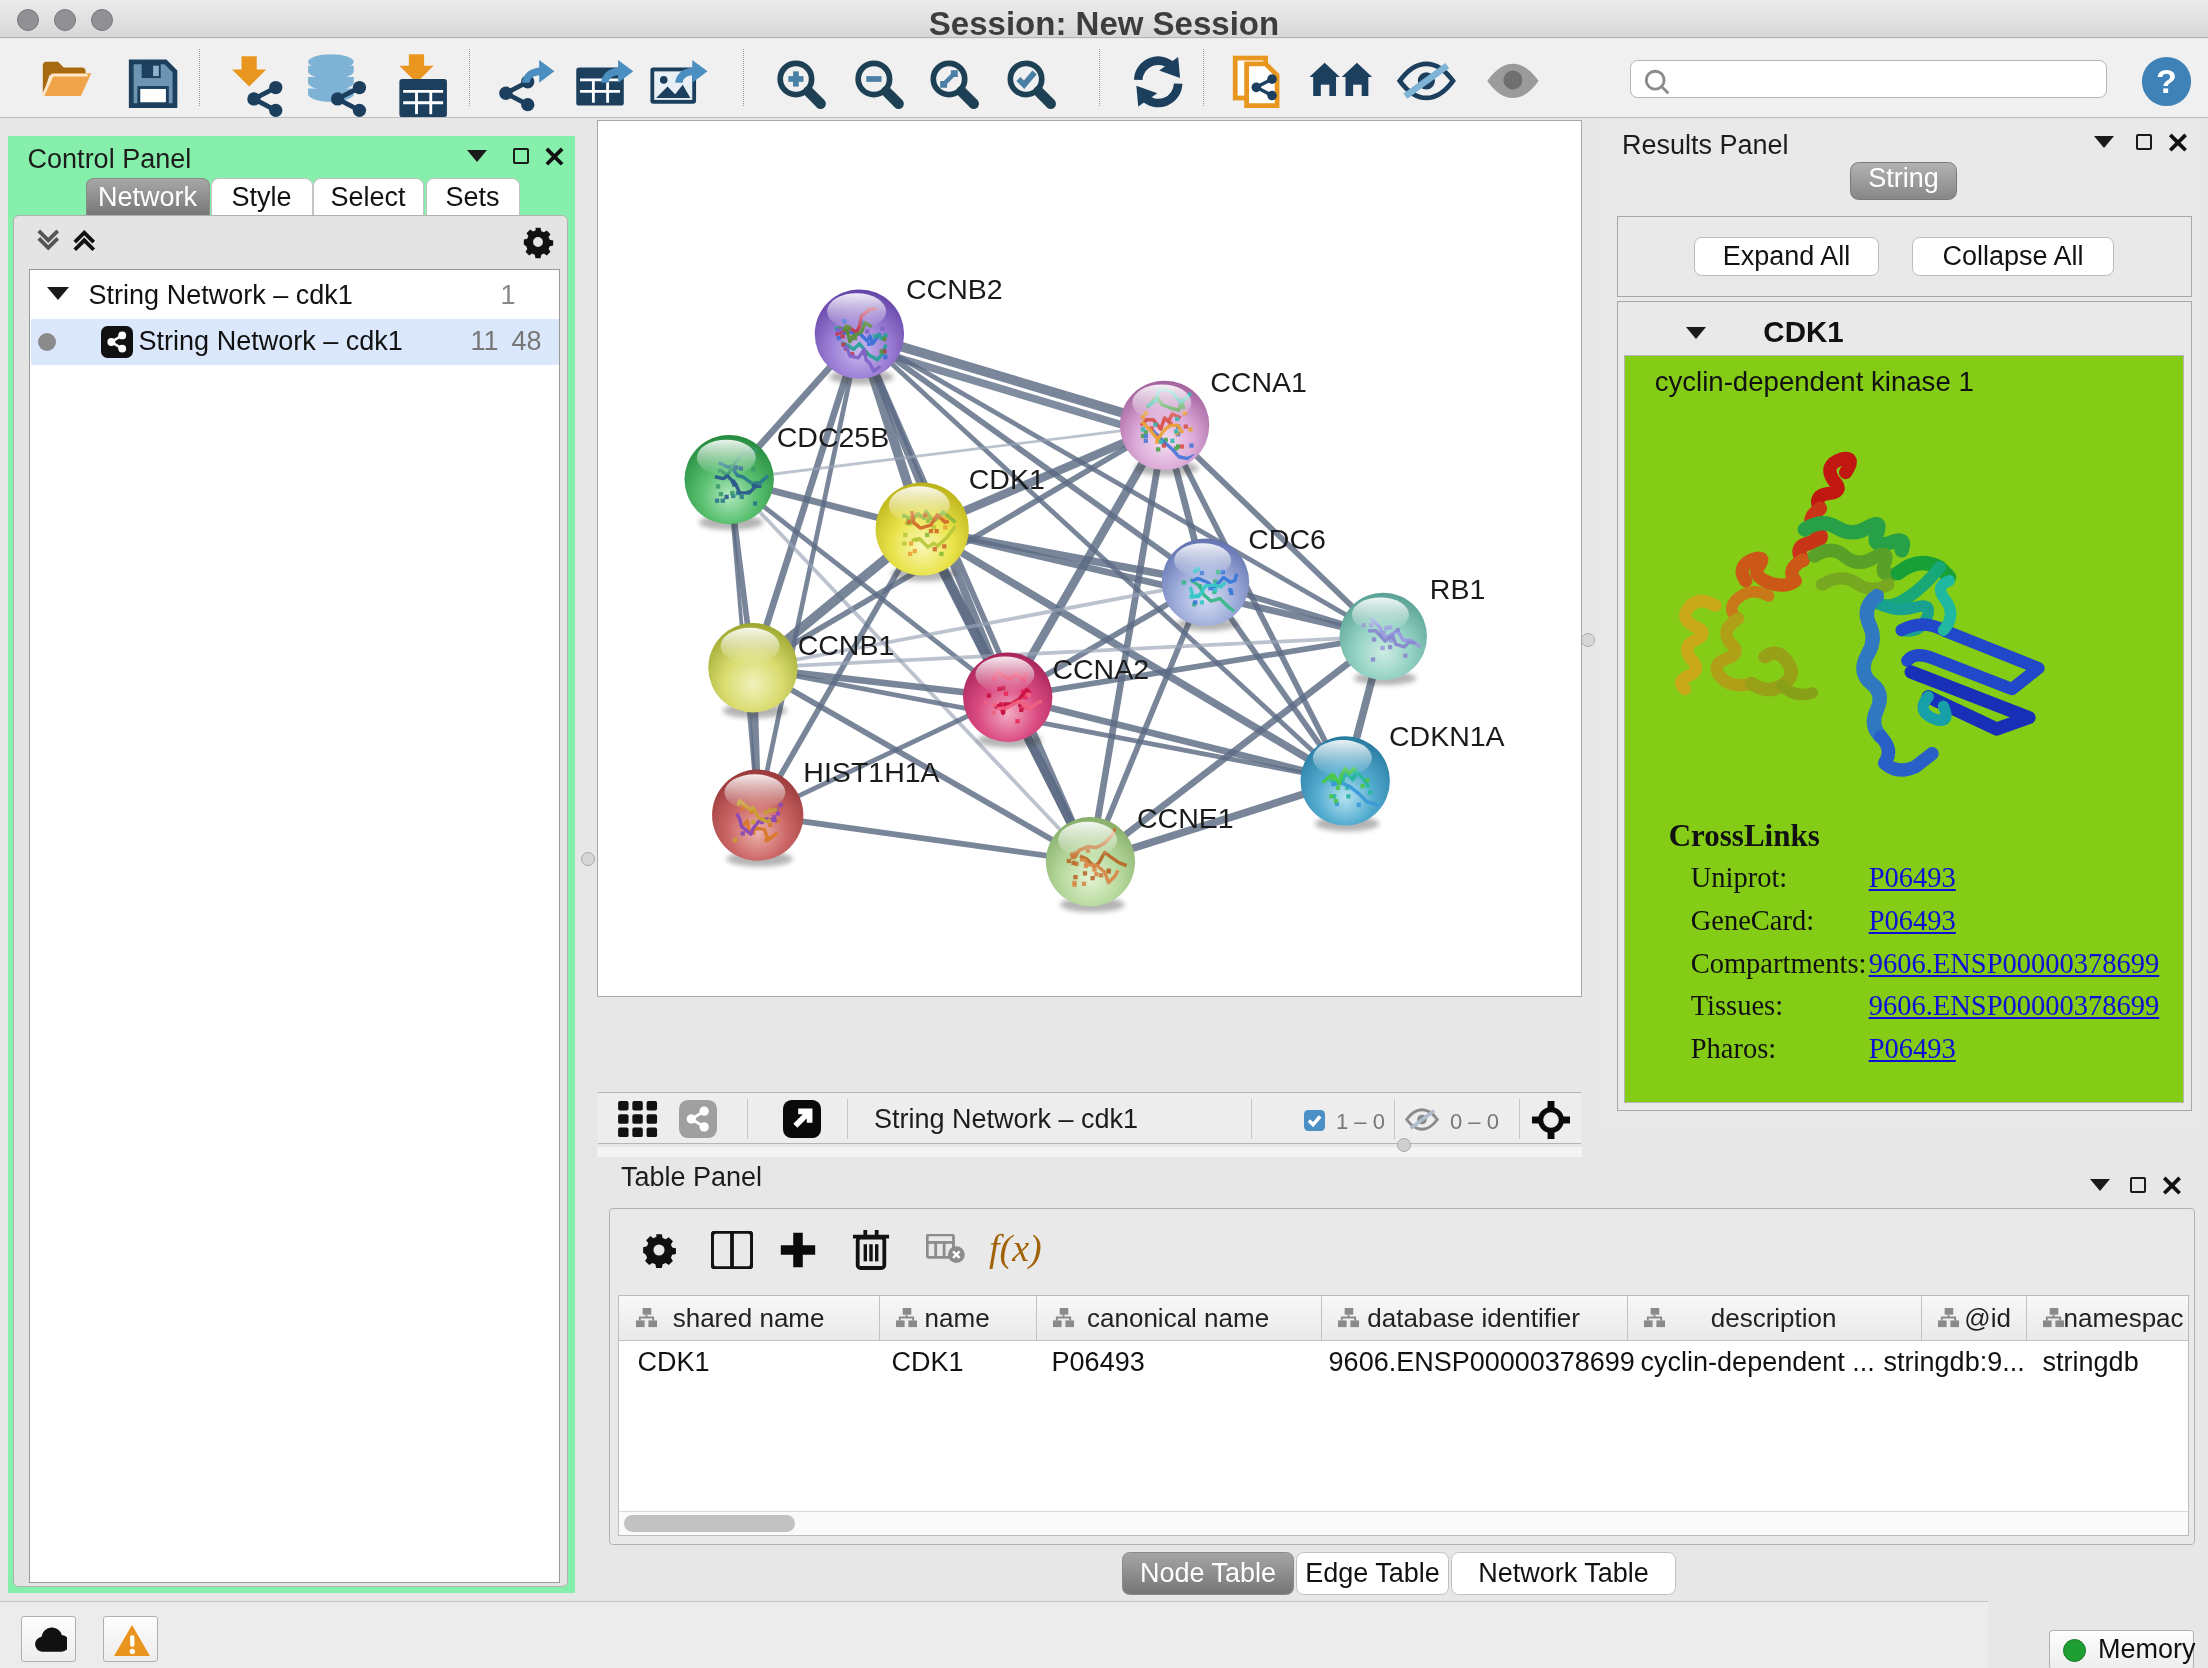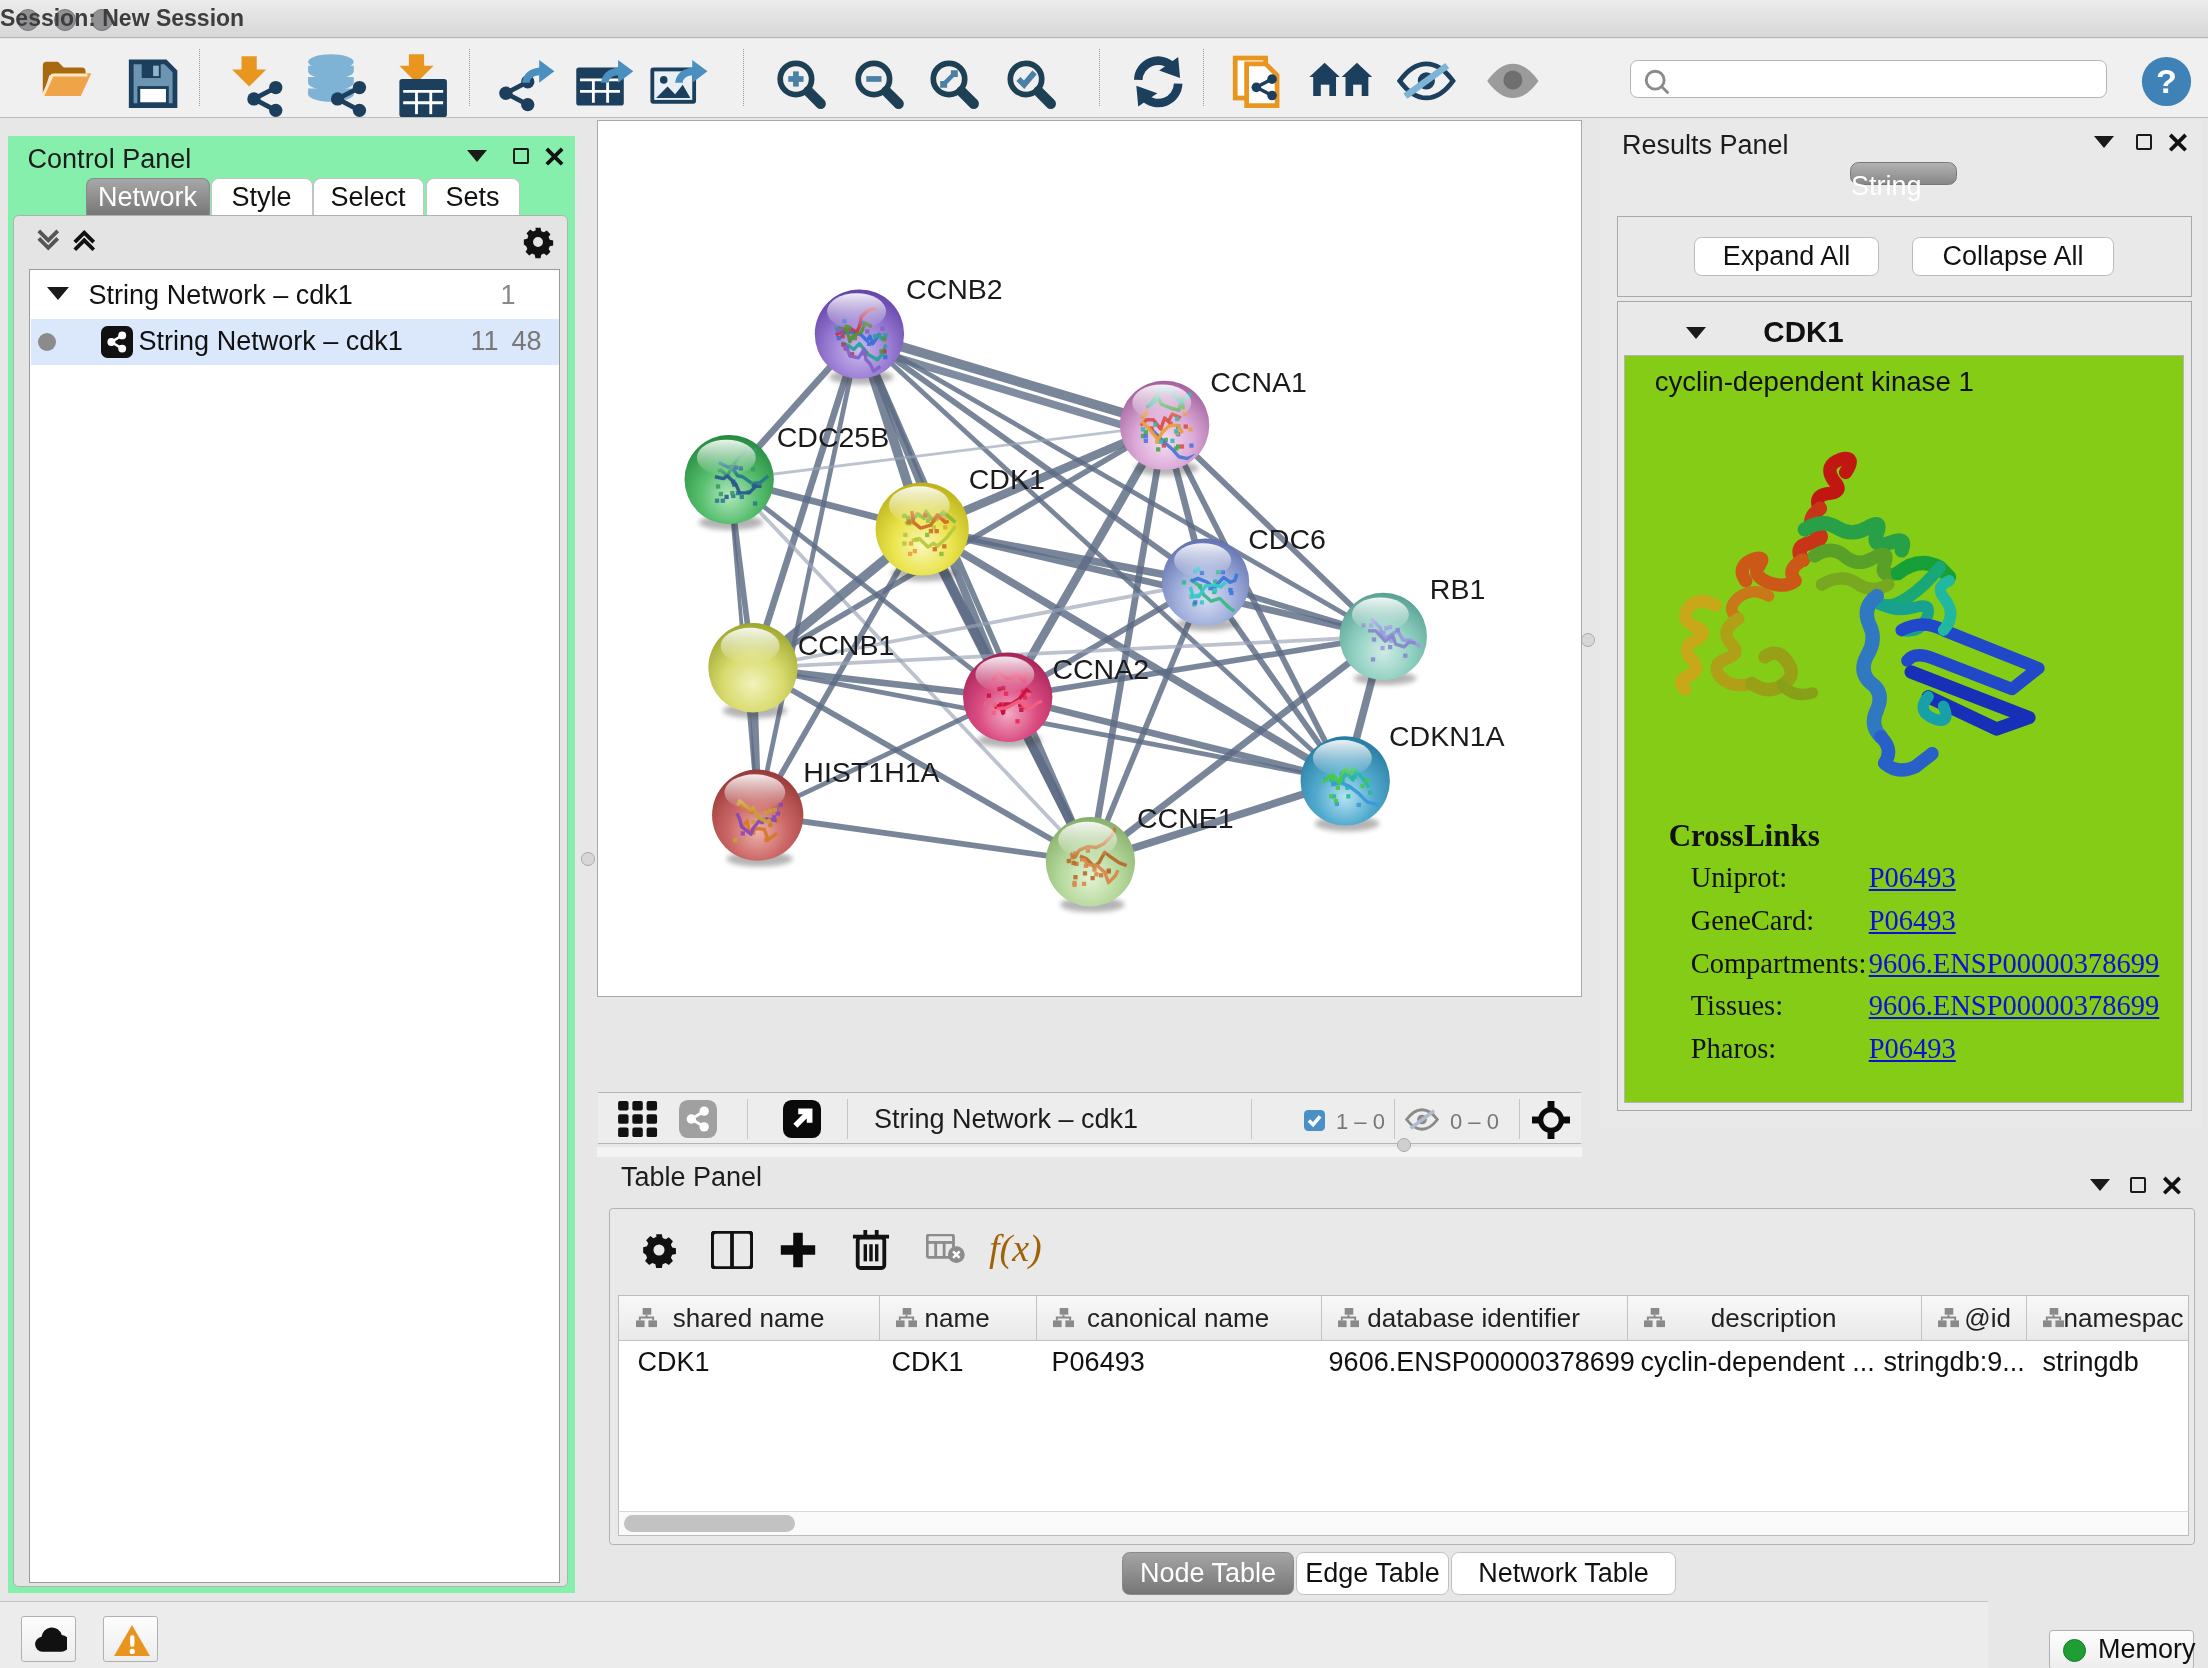--- a/index.html
+++ b/index.html
@@ -1,20 +1,20 @@
 <!DOCTYPE html>
 <html style="font-size:15px"><head>
 <meta charset="utf-8">
 <style>
 *{margin:0;padding:0;box-sizing:border-box}
 html,body{width:2208px;height:1668px;font-family:"Liberation Sans",sans-serif;background:#e7e7e7;overflow:hidden;position:relative}
 .abs{position:absolute}
 #titlebar{left:0;top:0;width:2208px;height:38px;background:linear-gradient(#ecECec,#d7d7d7);border-bottom:1px solid #b5b5b5}
 .tl{border-radius:50%;width:22px;height:22px;background:#909095;border:1px solid #77777c;top:8.6px}
-#title{width:2208px;top:4.8px;font-size:23px;font-weight:600;color:#3d3d3d}
+#title{width:2208px;text-align:center;top:4.8px;font-size:33px;font-weight:600;color:#3d3d3d}
 #toolbar{left:0;top:39px;width:2208px;height:79px;background:#f0f0f0;border-bottom:1px solid #bdbdbd}
 .vsep{top:49px;height:57px;width:0;border-left:1.9px dotted #999}
 #searchbox{left:1630px;top:60px;width:477px;height:38px;background:#fff;border:1.9px solid #b4b4b4;border-radius:7.6px}
 #cpanel{left:7.6px;top:136px;width:567px;height:1457px;background:#86efac}
 .ptitle{font-size:27px;color:#1c1c1c}
 .tri{width:0;height:0;border-left:10.5px solid transparent;border-right:10.5px solid transparent;border-top:12.4px solid #1a1a1a}
 .sq{width:16px;height:16px;border:2.9px solid #1a1a1a;border-radius:1.9px}
 .xx{font-size:28.5px;font-weight:bold;color:#111;line-height:16px}
 .tab{font-size:27px;color:#111;text-align:center;border:1px solid #c3c3c3;border-bottom:none;background:#fff;border-radius:7.6px 7.6px 0 0;padding-top:2.9px;height:37px}
 .tabsel{background:linear-gradient(#a8a8a8,#777);color:#fff;border-color:#8a8a8a}
@@ -783,21 +783,21 @@
 <div class="abs" style="left:581px;top:852px;width:14.3px;height:14.3px;border-radius:50%;background:#d7d7d7;border:1px solid #a9a9a9"></div>
 <div class="abs" style="left:1581px;top:633px;width:14.3px;height:14.3px;border-radius:50%;background:#d7d7d7;border:1px solid #a9a9a9"></div>
 <div class="abs" style="left:597px;top:1147px;width:985px;height:9.5px;background:#f3f3f3"></div>
 <div class="abs" style="left:1397px;top:1138px;width:14.3px;height:14.3px;border-radius:50%;background:#d0d0d0;border:1px solid #a9a9a9"></div>
 
 <div id="rpanel" class="abs">
   <div class="ptitle abs" style="left:22px;top:9.5px">Results Panel</div>
   <div class="tri abs" style="left:494px;top:16px"></div>
   <div class="sq abs" style="left:536px;top:14.3px"></div>
   <div class="xx abs" style="left:566px;top:15px">✕</div>
-  <div class="abs" style="left:250px;top:42px;width:107px;height:23px;border-radius:8.6px;background:linear-gradient(#b2b2b2,#878787);border:1px solid #787878;color:#fff;font-size:27px;padding-top:8px">String</div>
+  <div class="abs" style="left:250px;top:42px;width:107px;height:38px;border-radius:8.6px;background:linear-gradient(#b2b2b2,#878787);border:1px solid #787878;color:#fff;font-size:27px;text-align:center;padding-top:0">String</div>
   <div class="abs" style="left:17px;top:96px;width:575px;height:81px;background:#e9e9e9;border:1.9px solid #a8a8a8">
     <div class="abs" style="left:76px;top:20px;width:185px;height:39px;background:#fff;border:1px solid #bbb;border-radius:7.6px;font-size:27px;text-align:center;padding-top:2.9px;color:#111">Expand All</div>
     <div class="abs" style="left:294px;top:20px;width:202px;height:39px;background:#fff;border:1px solid #bbb;border-radius:7.6px;font-size:27px;text-align:center;padding-top:2.9px;color:#111">Collapse All</div>
   </div>
   <div class="abs" style="left:17px;top:181px;width:575px;height:810px;background:#e9e9e9;border:1.9px solid #a8a8a8">
     <div class="tri abs" style="left:68px;top:25px"></div>
     <div class="abs" style="left:0;top:13.3px;width:371px;text-align:center;font-size:29.5px;font-weight:bold;color:#111">CDK1</div>
     <div class="abs" style="left:5.7px;top:53px;width:560px;height:748px;background:#84cc16;border:1px solid #b5b5b5">
       <div class="abs" style="left:30px;top:9.5px;font-size:27.6px;color:#111">cyclin-dependent kinase 1</div>
       <svg class="abs" style="left:37px;top:88px" width="390" height="342" viewBox="0 0 410 360">

